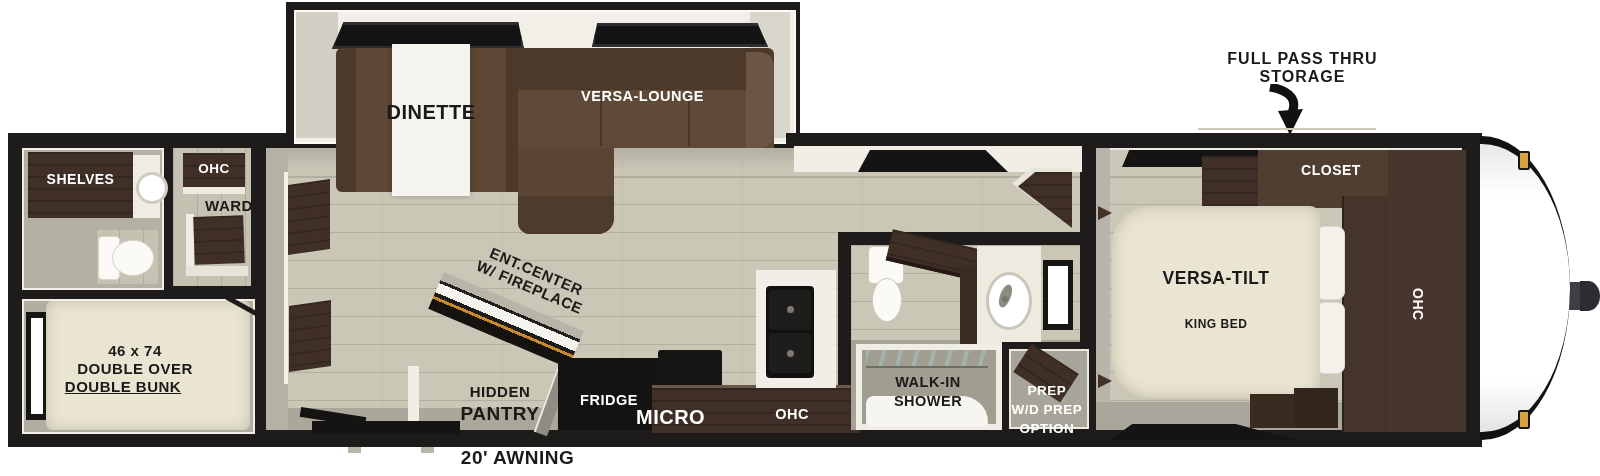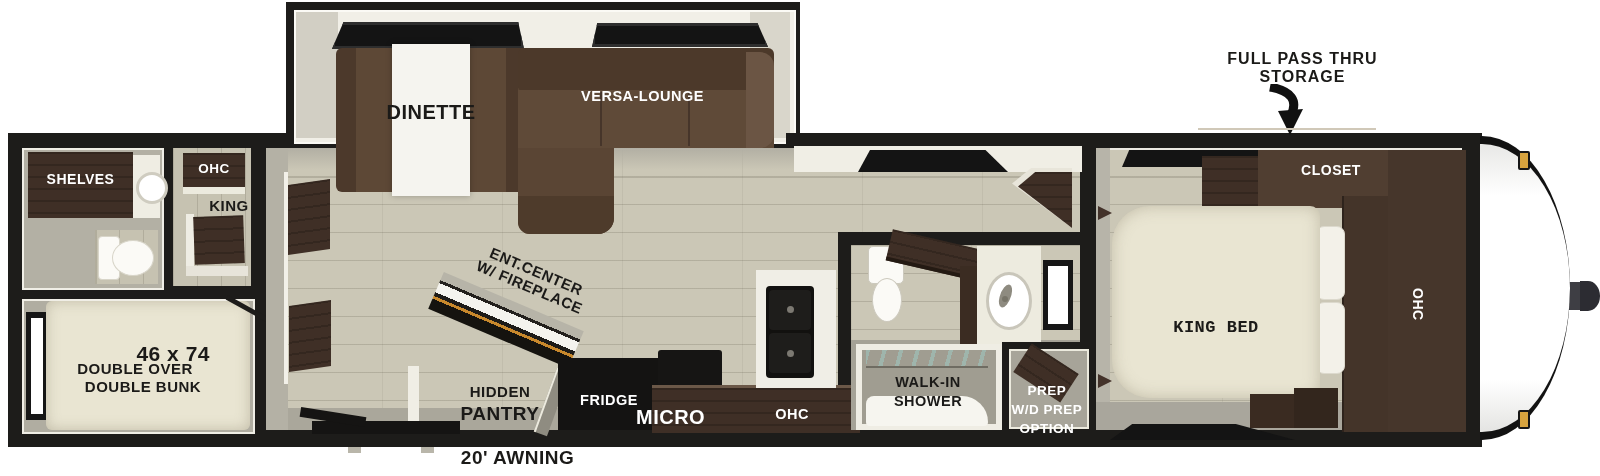--- a/index.html
+++ b/index.html
@@ -66,33 +66,33 @@
   <div class="a" style="left:133px;top:155px;width:27px;height:63px;background:#efede3;"></div>
   <div class="a" style="left:136px;top:172px;width:26px;height:26px;background:#ffffff;border:3px solid #cfccc0;border-radius:50%;"></div>
   <div class="a" style="left:98px;top:236px;width:20px;height:42px;background:#fbfaf6;border:1px solid #d8d5c9;border-radius:4px;"></div>
   <div class="a" style="left:112px;top:240px;width:40px;height:34px;background:#fbfaf6;border:1px solid #d8d5c9;border-radius:50%;"></div>
   <div class="lw" style="left:28px;top:171px;width:105px;font-size:14px;">SHELVES</div>
 
   <div class="a woodv" style="left:173px;top:148px;width:78px;height:138px;"></div>
   <div class="a cab" style="left:183px;top:153px;width:62px;height:34px;"></div>
   <div class="a" style="left:183px;top:187px;width:62px;height:7px;background:#eceade;"></div>
   <div class="lw" style="left:183px;top:161px;width:62px;font-size:13.5px;">OHC</div>
-  <div class="lb" style="left:198px;top:197px;width:62px;font-size:15px;">KING</div>
+  <div class="lb" style="left:198px;top:197px;width:62px;font-size:15px;">WARD</div>
   <div class="a" style="left:186px;top:214px;width:8px;height:62px;background:#efede4;"></div>
   <div class="a cab" style="left:194px;top:216px;width:50px;height:48px;transform:rotate(-2deg);"></div>
   <div class="a" style="left:186px;top:266px;width:62px;height:10px;background:#e7e4da;"></div>
 
   <div class="a" style="left:22px;top:299px;width:229px;height:131px;background:#b0ada1;border:2px solid #f0eee6;"></div>
   <div class="a" style="left:26px;top:312px;width:22px;height:108px;background:#161616;"></div>
   <div class="a" style="left:31px;top:318px;width:12px;height:96px;background:#ffffff;"></div>
   <div class="a" style="left:46px;top:301px;width:204px;height:129px;background:#e9e5d2;border-radius:6px;box-shadow:inset 0 0 14px rgba(120,112,90,.35);"></div>
   <div class="a" style="left:224px;top:306px;width:46px;height:5px;background:#1d1c1a;transform:rotate(29deg);"></div>
-  <div class="lb" style="left:60px;top:342px;width:150px;font-size:21px;text-align:right;">46 x 74</div>
+  <div class="lb" style="left:60px;top:342px;width:150px;font-size:15px;">46 x 74</div>
   <div class="lb" style="left:60px;top:360px;width:150px;font-size:15px;">DOUBLE OVER</div>
-  <div class="lb" style="left:68px;top:378px;width:150px;font-size:15px;">DOUBLE BUNK</div>
+  <div class="lb" style="left:48px;top:378px;width:150px;font-size:15px;text-decoration:underline;">DOUBLE BUNK</div>
 
   <div class="a" style="left:266px;top:148px;width:22px;height:282px;background:#b4b1a5;"></div>
   <div class="a" style="left:284px;top:172px;width:4px;height:212px;background:#f2f0e8;"></div>
   <div class="a cab" style="left:288px;top:182px;width:42px;height:70px;transform:skewY(-8deg);"></div>
   <div class="a cab" style="left:289px;top:303px;width:42px;height:66px;transform:skewY(-8deg);"></div>
 
   <div class="a" style="left:430px;top:300px;width:152px;height:40px;transform:rotate(23deg);
               background:linear-gradient(180deg,#b7b4a8 0 9px,#23201d 9px 12px,#f4f3ee 12px 22px,#1d1b18 22px 26px,#c8882c 26px 29px,#15130f 29px 40px);"></div>
   <div class="a" style="left:448px;top:262px;width:170px;transform:rotate(23deg);text-align:center;">
     <div style="font-weight:bold;font-size:15px;letter-spacing:.5px;color:#1b1a18;">ENT.CENTER</div>
@@ -159,21 +159,22 @@
   <div class="a" style="left:1110px;top:424px;width:185px;height:16px;background:#141414;clip-path:polygon(12% 0,68% 0,100% 100%,0 100%);"></div>
   <div class="a" style="left:1098px;top:206px;width:14px;height:14px;background:#43322a;clip-path:polygon(0 0,100% 50%,0 100%);"></div>
   <div class="a" style="left:1098px;top:374px;width:14px;height:14px;background:#43322a;clip-path:polygon(0 0,100% 50%,0 100%);"></div>
   <div class="a cab" style="left:1202px;top:156px;width:58px;height:52px;"></div>
   <div class="a cab" style="left:1258px;top:150px;width:134px;height:58px;background:#503e31;"></div>
   <div class="lw" style="left:1276px;top:162px;width:110px;font-size:14px;">CLOSET</div>
   <div class="a" style="left:1342px;top:196px;width:48px;height:236px;background:#443429;border-left:2px solid #2e231c;"></div>
   <div class="a" style="left:1316px;top:226px;width:27px;height:72px;background:#f3f1e9;border:1px solid #dcd9cd;border-radius:8px;"></div>
   <div class="a" style="left:1316px;top:302px;width:27px;height:70px;background:#f3f1e9;border:1px solid #dcd9cd;border-radius:8px;"></div>
   <div class="a" style="left:1112px;top:206px;width:208px;height:192px;background:#e9e5d2;border-radius:38px 10px 10px 38px;box-shadow:inset 0 0 16px rgba(120,112,90,.35);"></div>
-  <div class="lb" style="left:1125px;top:318px;width:182px;font-size:17px;font-family:Liberation Mono, monospace;">KING BED</div>
+  <div class="lb" style="left:1125px;top:268px;width:182px;font-size:17.5px;">VERSA-TILT</div>
+  <div class="lb" style="left:1125px;top:318px;width:182px;font-size:12px;">KING BED</div>
   <div class="a" style="left:1250px;top:394px;width:88px;height:34px;background:#3a2b21;"></div>
   <div class="a" style="left:1294px;top:388px;width:44px;height:40px;background:#33261d;"></div>
   <div class="a cab" style="left:1388px;top:150px;width:78px;height:282px;background:#46362b;"></div>
   <div class="lw" style="left:1404px;top:272px;width:22px;height:64px;font-size:14px;writing-mode:vertical-rl;">OHC</div>
 
   <div class="a" style="left:1556px;top:288px;width:16px;height:16px;background:#34343a;"></div>
   <div class="a" style="left:1560px;top:282px;width:26px;height:28px;background:#3e3e44;border-radius:3px;"></div>
   <div class="a" style="left:1580px;top:281px;width:20px;height:30px;background:#2c2c32;border-radius:0 12px 12px 0 / 0 15px 15px 0;"></div>
   <div class="a" style="left:1480px;top:136px;width:90px;height:304px;background:linear-gradient(180deg,#e8e8e6,#ffffff 18%,#ffffff 82%,#e4e4e2);
               border-top:8px solid #121212;border-bottom:8px solid #121212;border-radius:0 88px 88px 0 / 0 152px 152px 0;box-sizing:border-box;"></div>

